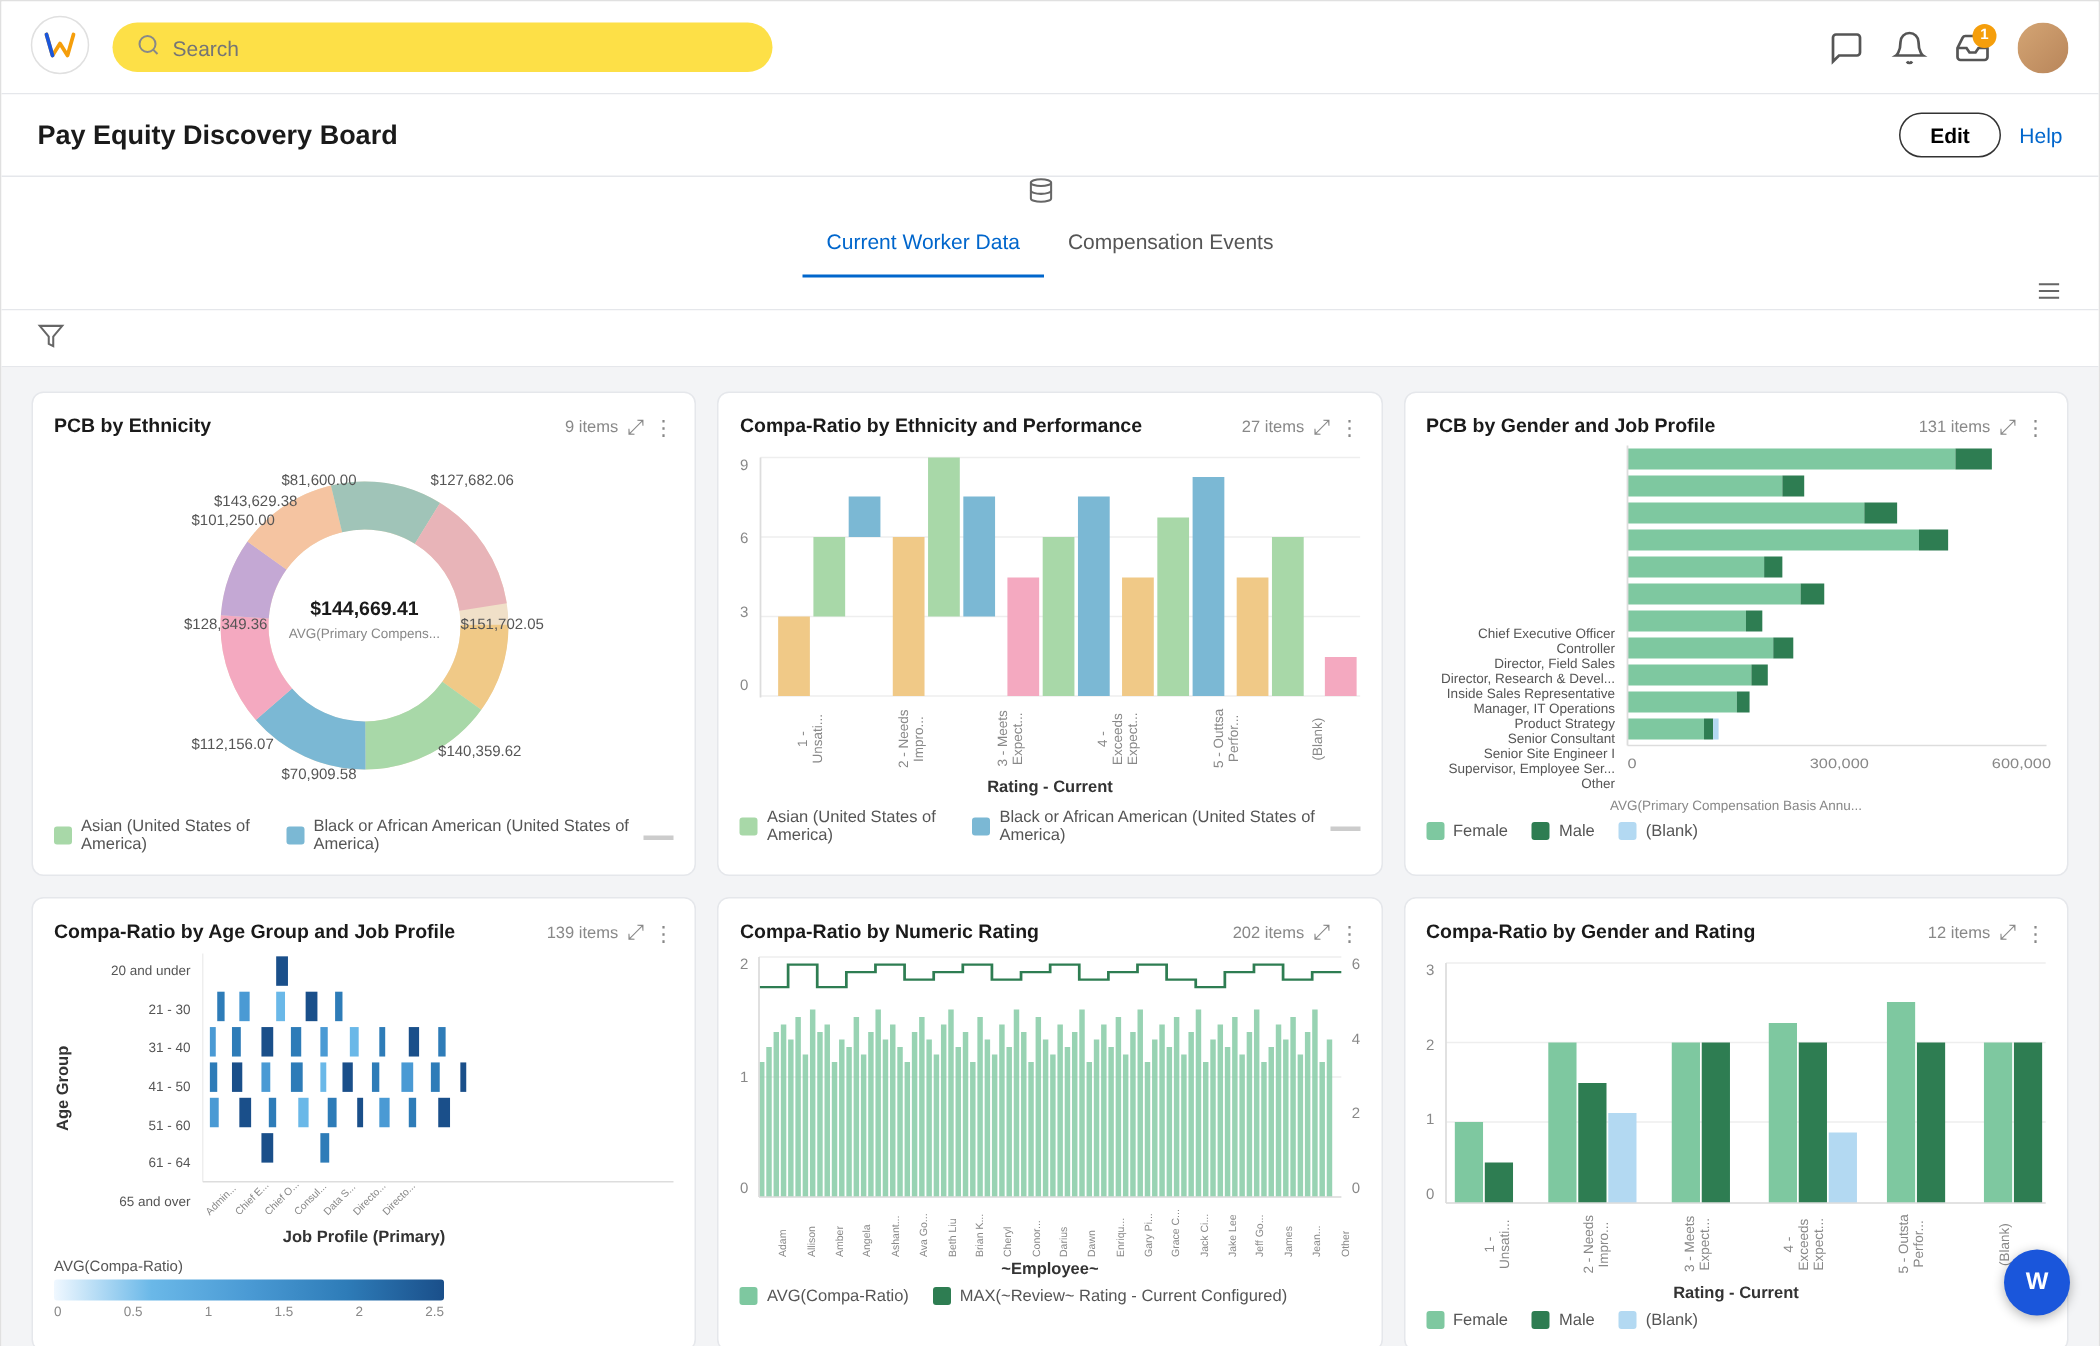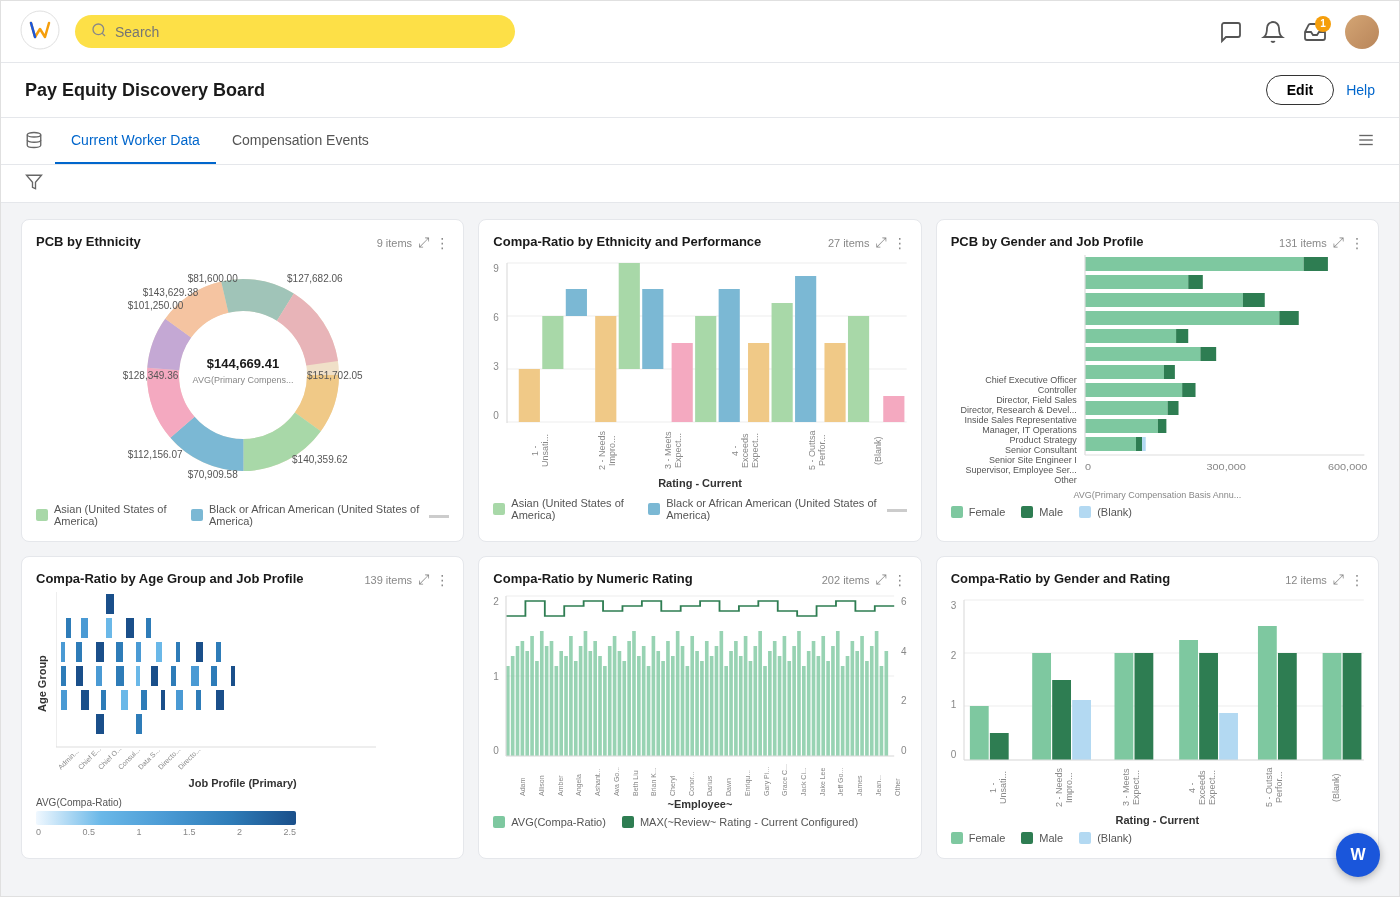--- a/index.html
+++ b/index.html
@@ -18,21 +18,21 @@
     .avatar-inner { width: 100%; height: 100%; background: linear-gradient(135deg, #d4a574, #b8855a); }
     
     
     .page-header { display: flex; align-items: center; padding: 12px 24px; border-bottom: 1px solid #e5e7eb; background: #fff; }
     .page-title { font-size: 18px; font-weight: 700; color: #1a1a1a; }
     .header-actions { margin-left: auto; display: flex; gap: 12px; align-items: center; }
     .edit-btn { border: 1px solid #333; background: #fff; border-radius: 20px; padding: 6px 20px; font-size: 14px; font-weight: 600; cursor: pointer; }
     .help-link { color: #0066cc; font-size: 14px; cursor: pointer; text-decoration: none; }
     
     
-    .tab-bar { display: flex; align-items: center; padding: 0 24px; border-bottom: 1px solid #e5e7eb; background: #fff; }
+    .tab-bar { display: flex; align-items: center; padding: 0 24px; border-bottom: 1px solid #e5e7eb; background: #fff; flex-direction: column; }
     .tab-icon { margin-right: 12px; color: #666; }
     .tabs { display: flex; gap: 0; flex: 1; }
     .tab { padding: 14px 16px; cursor: pointer; font-size: 14px; color: #555; border-bottom: 2px solid transparent; }
     .tab.active { color: #0066cc; border-bottom: 2px solid #0066cc; font-weight: 500; }
     .tab-menu-icon { margin-left: auto; color: #666; cursor: pointer; }
     
     
     .filter-bar { padding: 8px 24px; background: #fff; border-bottom: 1px solid #e5e7eb; display: flex; align-items: center; }
     .filter-icon { color: #666; cursor: pointer; }
     
@@ -384,20 +384,29 @@
           <div class="chart-header-right">
             <span class="item-count">139 items</span>
             <span class="expand-icon">⤢</span>
             <span class="more-icon">⋮</span>
           </div>
         </div>
 
         <div>
           <div style="display:flex;gap:4px;">
             <div style="writing-mode:vertical-rl;transform:rotate(180deg);font-size:11px;font-weight:600;color:#333;text-align:center;margin-right:4px;">Age Group</div>
+            <div style="display:flex;flex-direction:column;justify-content:space-around;font-size:9px;color:#555;text-align:right;height:180px;padding-right:4px;width:75px;">
+              <span>20 and under</span>
+              <span>21 - 30</span>
+              <span>31 - 40</span>
+              <span>41 - 50</span>
+              <span>51 - 60</span>
+              <span>61 - 64</span>
+              <span>65 and over</span>
+            </div>
             <div style="flex:1;overflow:hidden;">
               <svg width="100%" height="180" viewBox="0 0 320 180" preserveAspectRatio="xMinYMid meet">
 
                 <rect x="50" y="2" width="8" height="20" fill="#1a4f8a"></rect>
 
                 <rect x="10" y="26" width="5" height="20" fill="#2e7cb8"></rect>
                 <rect x="25" y="26" width="7" height="20" fill="#4a9ad4"></rect>
                 <rect x="50" y="26" width="6" height="20" fill="#6ab8e8"></rect>
                 <rect x="70" y="26" width="8" height="20" fill="#1a4f8a"></rect>
                 <rect x="90" y="26" width="5" height="20" fill="#2e7cb8"></rect>

